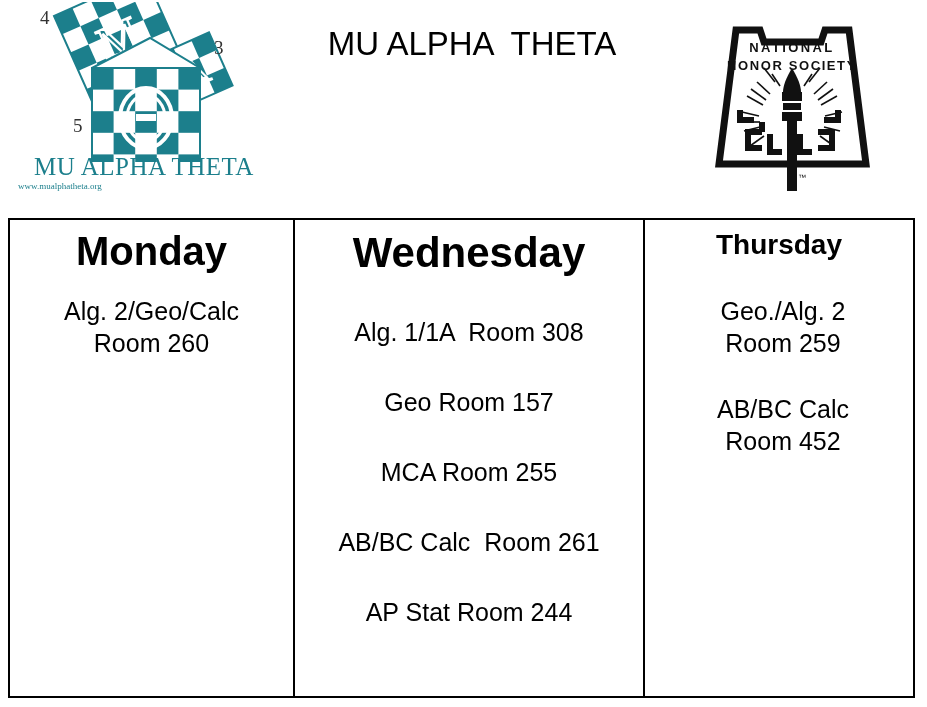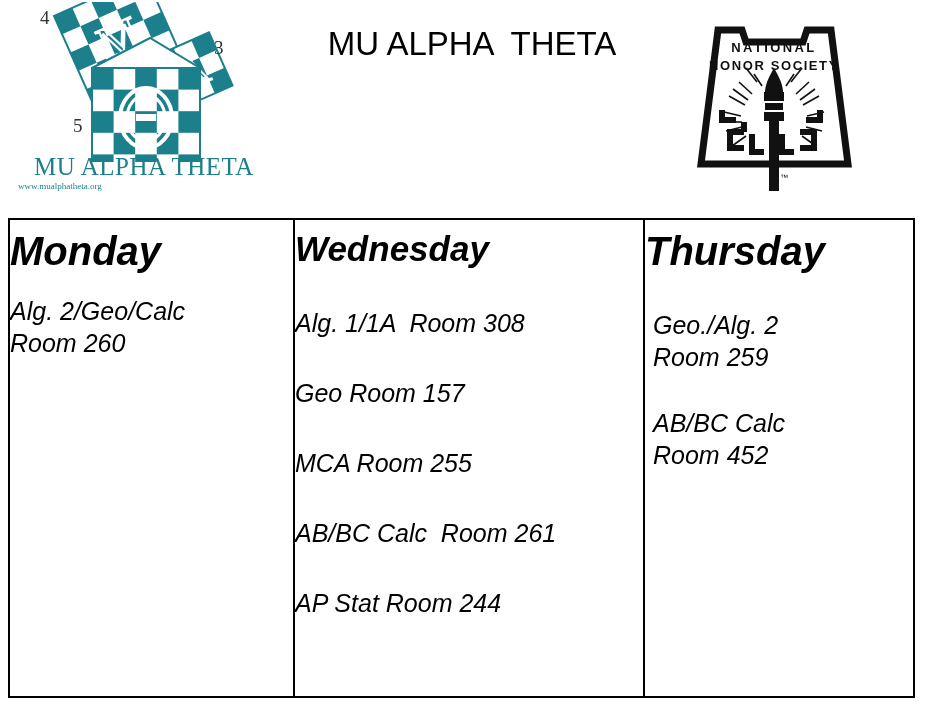--- a/index.html
+++ b/index.html
@@ -70,21 +70,21 @@
   #title-block .tline {
     font-size: 33px;
     font-weight: 400;
     color: #000;
     white-space: pre;
   }
 
   
   #nhs-logo {
     position: absolute;
-    left: 682px;
+    left: 700px;
     top: 12px;
     width: 185px;
     height: 195px;
   }
   #nhs-logo svg { display: block; }
 
   
   #schedule-table {
     position: absolute;
     left: 8px;
@@ -92,37 +92,36 @@
     width: 907px;
     height: 480px;
     border: 2px solid #000;
     box-sizing: border-box;
     display: flex;
     background: #fff;
   }
   .day-col {
     box-sizing: border-box;
     padding-top: 8px;
-    text-align: left;
-    font-style: italic;
+    text-align: center;
   }
   .day-col.c0 { width: 285px; border-right: 2px solid #000; }
   .day-col.c1 { width: 350px; border-right: 2px solid #000; }
   .day-col.c2 { width: 268px; }
 
   .day-title {
     font-size: 41px;
     font-weight: bold;
     line-height: 1.18;
     margin-bottom: 6px;
     white-space: nowrap;
   }
   .c0 .day-title { font-size: 40px; }
-  .c1 .day-title { font-size: 35px; }
-  .c2 .day-title { font-size: 40px; }
+  .c1 .day-title { font-size: 42px; }
+  .c2 .day-title { font-size: 28px; }
 
   .entry {
     font-size: 25px;
     font-weight: 400;
     line-height: 1.28;
     white-space: pre;
   }
   .c0 .entry { margin-top: 20px; }
   .c1 .entry { margin-top: 38px; }
   .c2 .entry { margin-top: 34px; padding-left: 8px; }

